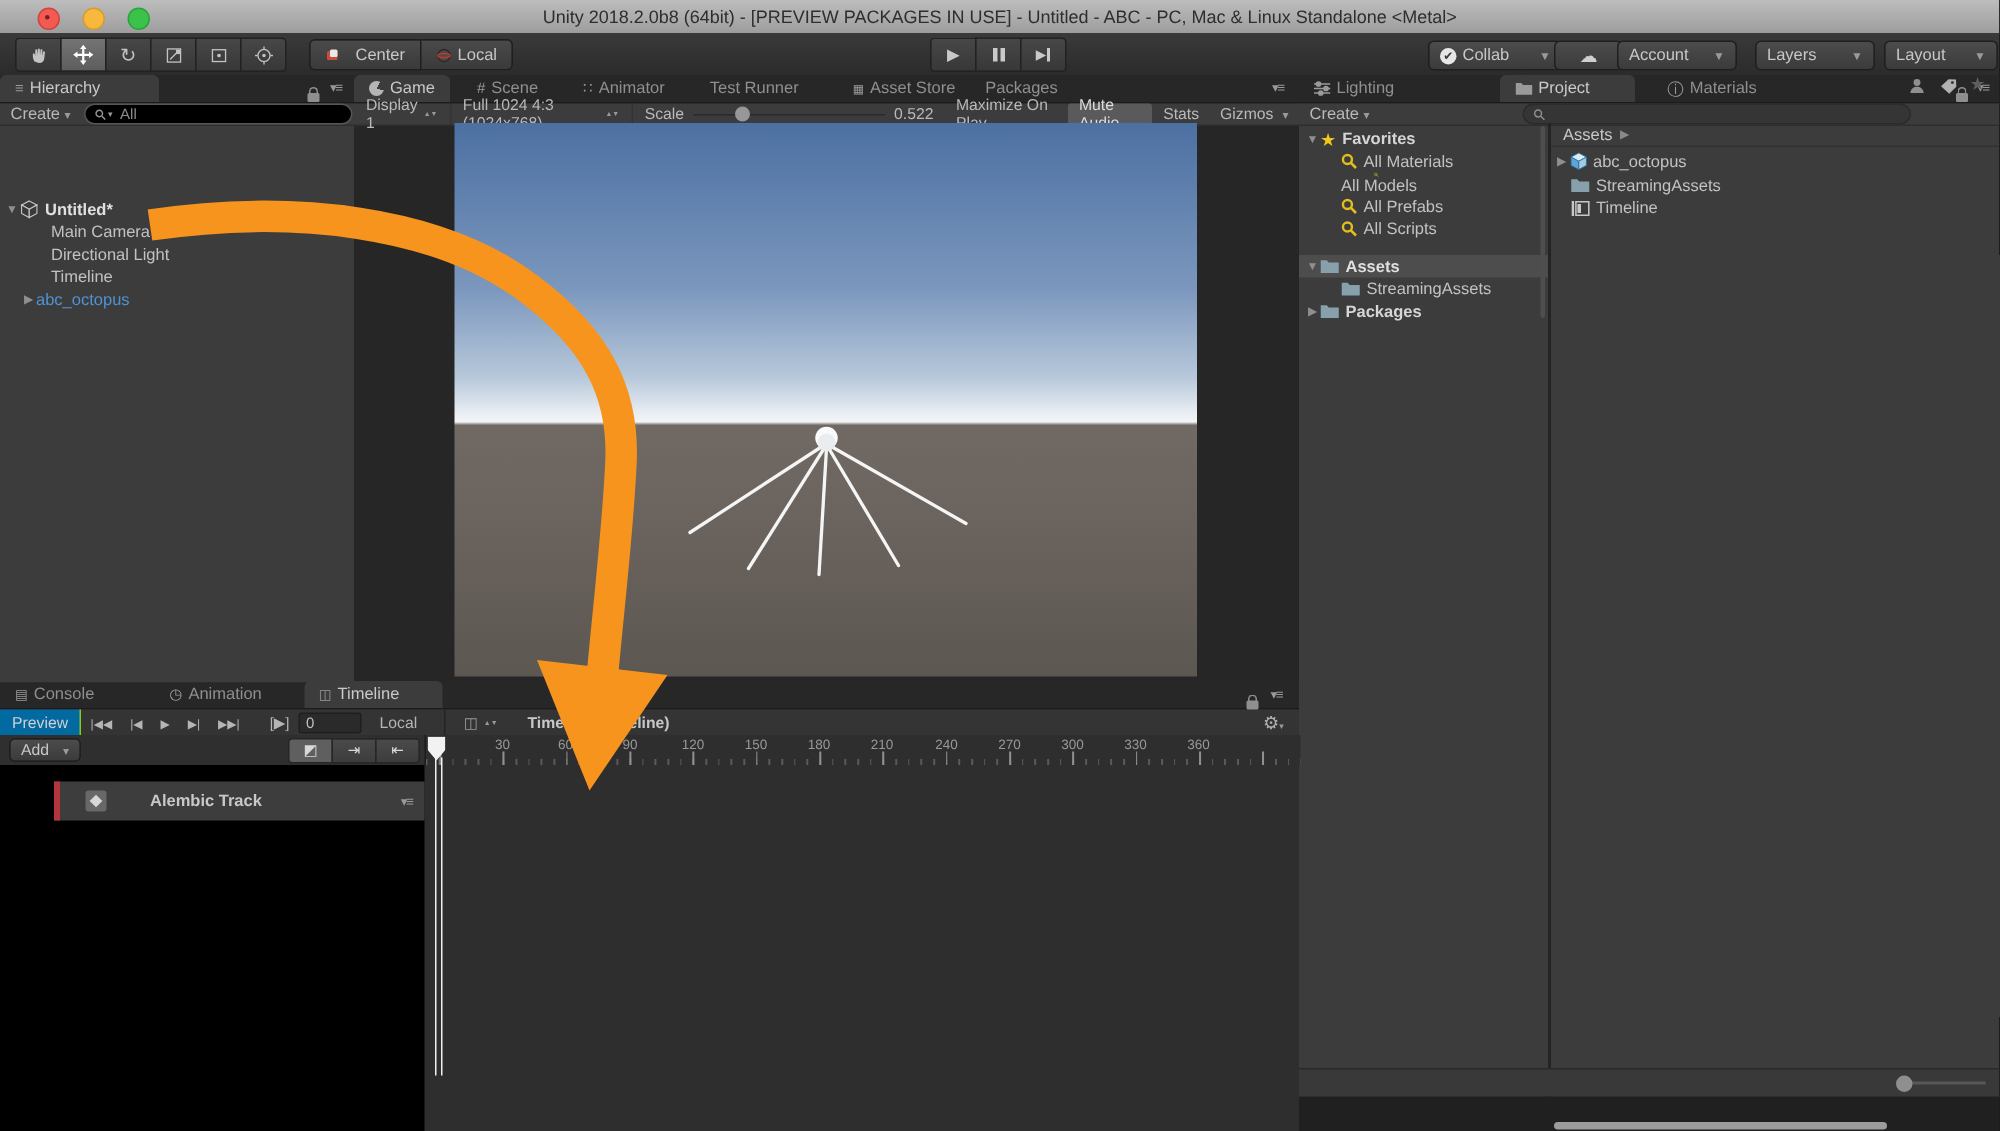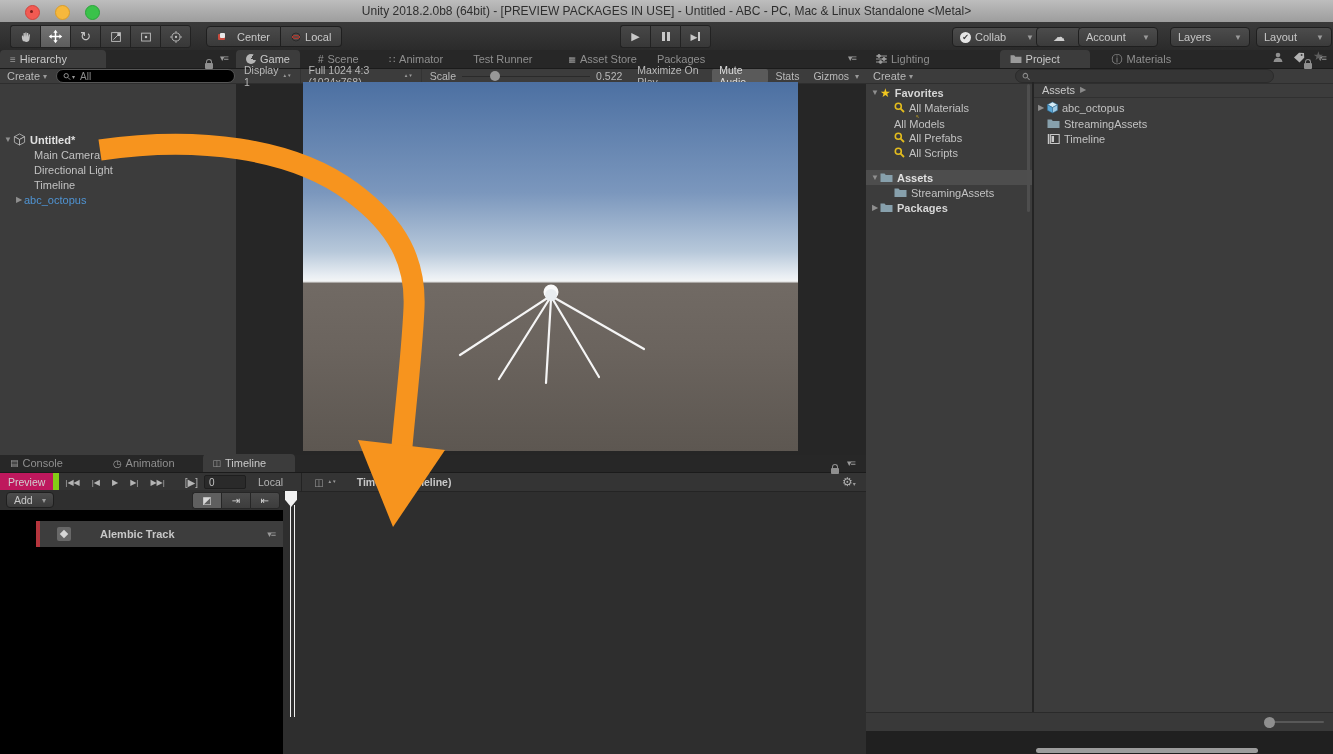--- a/index.html
+++ b/index.html
@@ -469,21 +469,21 @@
       </div>
       <div class="tab active" style="margin-left:18px;width:72px;">
         <span class="ticon" style="font-size:9px;">◫</span>
           <span>Timeline</span>
       </div>
       <span class="p" style="left:831px;top:5px;"><span class="lockic"></span></span>
       <span class="p menic" style="left:847px;top:3px;">▾≡</span>
     </div>
 
     <div class="transbar">
-      <span class="tbtn" style="background:#be185d;border-right:6px solid #84cc16;font-size:10.5px;color:#d0d0d0;padding:0 8px;">
+      <span class="tbtn" style="background:#0369a1;border-right:1px solid #84cc16;font-size:10.5px;color:#d0d0d0;padding:0 8px;">
           <span>Preview</span>
         </span>
       <span class="tbtn">
           <span>|◀◀</span>
         </span>
       <span class="tbtn">
           <span>|◀</span>
         </span>
       <span class="tbtn">
           <span>▶</span>
@@ -521,20 +521,36 @@
           </span>
         <span class="modebtn">
             <span>⇥</span>
           </span>
         <span class="modebtn" style="border-radius:0 3px 3px 0;border-right:1px solid #262626;">
             <span>⇤</span>
           </span>
       </span>
     </div>
 
+    <div class="p" style="left:283px;top:35px;width:583px;height:20px;background:#2e2e2e;border-left:1px solid #1c1c1c;">
+      <span class="rlabel" style="left:51px;">30</span>
+      <span class="rlabel" style="left:93px;">60</span>
+      <span class="rlabel" style="left:136px;">90</span>
+      <span class="rlabel" style="left:178px;">120</span>
+      <span class="rlabel" style="left:220px;">150</span>
+      <span class="rlabel" style="left:262px;">180</span>
+      <span class="rlabel" style="left:304px;">210</span>
+      <span class="rlabel" style="left:347px;">240</span>
+      <span class="rlabel" style="left:389px;">270</span>
+      <span class="rlabel" style="left:431px;">300</span>
+      <span class="rlabel" style="left:473px;">330</span>
+      <span class="rlabel" style="left:515px;">360</span>
+      <div class="p" style="left:0;bottom:0;width:583px;height:4px;background:repeating-linear-gradient(90deg,#5a5a5a 0 1px,transparent 1px 8.44px);background-position:9px 0;"></div>
+      <div class="p" style="left:0;bottom:0;width:583px;height:9px;background:repeating-linear-gradient(90deg,#909090 0 1px,transparent 1px 42.2px);background-position:9px 0;"></div>
+    </div>
 
     <div class="p" style="left:0;top:55px;width:283px;height:244px;background:#000000;">
       <div class="p" style="left:36px;top:11px;width:247px;height:26px;background:#3d3d3d;display:flex;align-items:center;">
         <span style="width:4px;height:26px;background:#b5353d;"></span>
         <span style="margin-left:17px;width:14px;height:14px;border-radius:2px;background:#686868;display:flex;align-items:center;justify-content:center;">
           <span style="width:6px;height:6px;background:#d8d8d8;transform:rotate(45deg);"></span>
         </span>
         <span style="margin-left:29px;font-size:11px;font-weight:bold;color:#c8c8c8;">Alembic Track</span>
         <span class="p menic" style="right:8px;">▾≡</span>
       </div>

